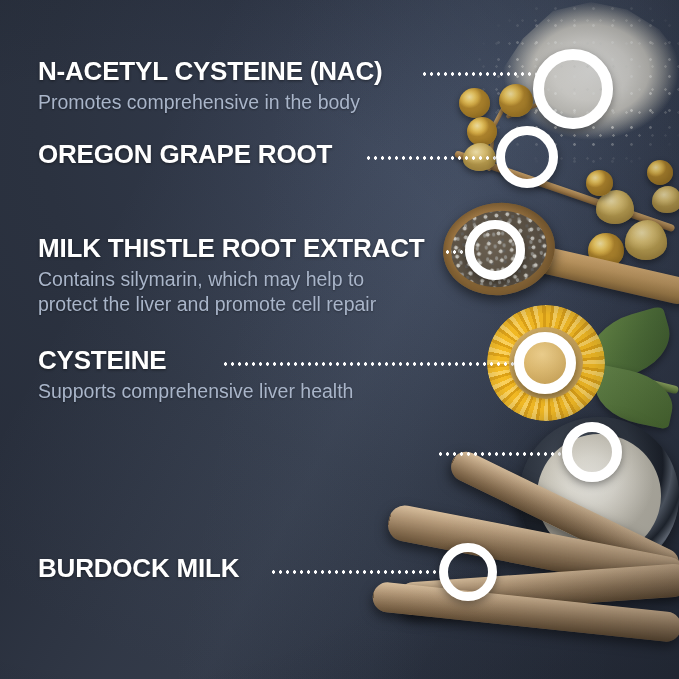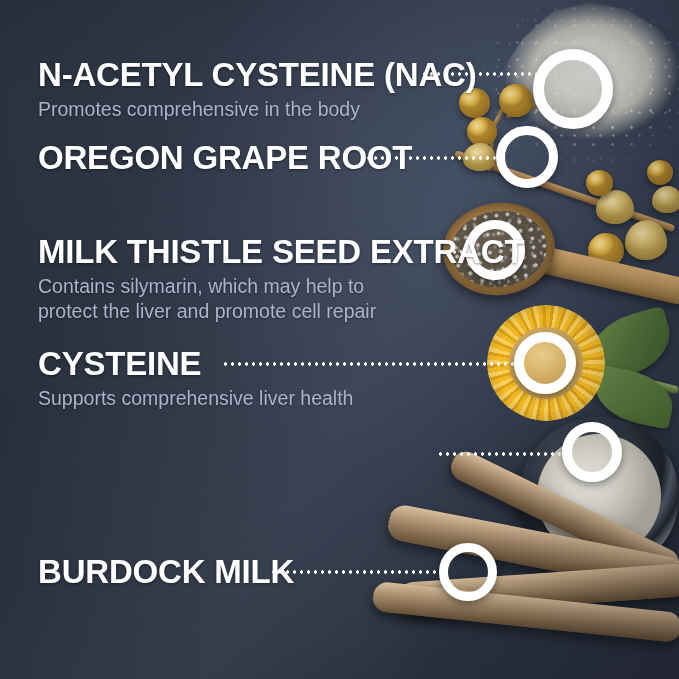--- a/index.html
+++ b/index.html
@@ -220,21 +220,21 @@
     background-size: 7px 4px;
     background-repeat: repeat-x;
     background-position: 0 center;
   }
 
   
   .entry { position: absolute; left: 38px; }
   .entry h2 {
     font-family: "Liberation Sans", sans-serif;
     font-weight: 700;
-    font-size: 33px;
+    font-size: 26px;
     letter-spacing: -0.2px;
     line-height: 1.02;
     color: #ffffff;
     white-space: nowrap;
     text-shadow: 0 1px 3px rgba(0,0,0,.45);
   }
   .entry p {
     font-family: "Liberation Sans", sans-serif;
     font-weight: 400;
     font-size: 19.5px;
@@ -316,21 +316,21 @@
   <div class="entry" style="top:58px;">
     <h2>N-ACETYL CYSTEINE (NAC)</h2>
     <p>Promotes comprehensive in the body</p>
   </div>
 
   <div class="entry" style="top:141px;text-align:right;">
     <h2>OREGON GRAPE ROOT</h2>
   </div>
 
   <div class="entry" style="top:235px;">
-    <h2>MILK THISTLE SEED EXTRACT</h2>
+    <h2>MILK THISTLE ROOT EXTRACT</h2>
     <p>Contains silymarin, which may help to
 protect the liver and promote cell repair</p>
   </div>
 
   <div class="entry" style="top:347px;">
     <h2>CYSTEINE</h2>
     <p>Supports comprehensive liver health</p>
   </div>
 
 

